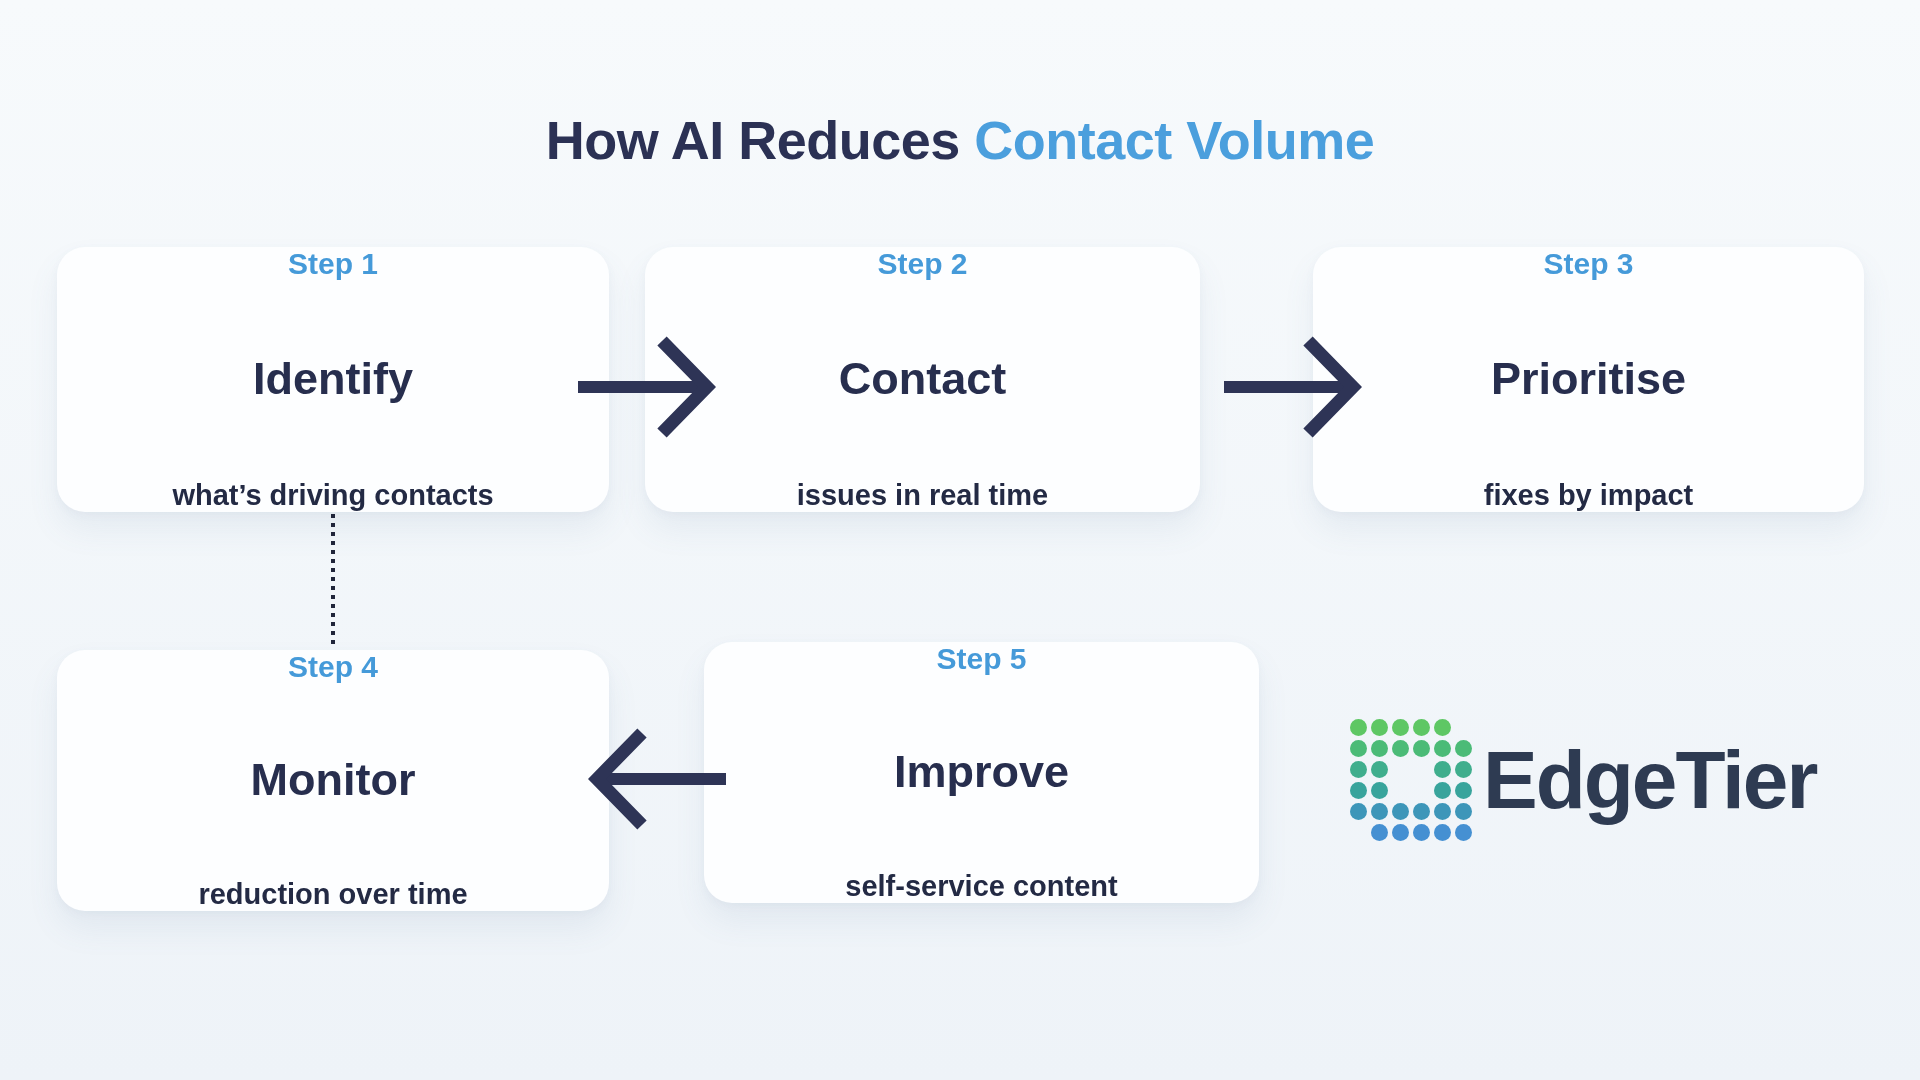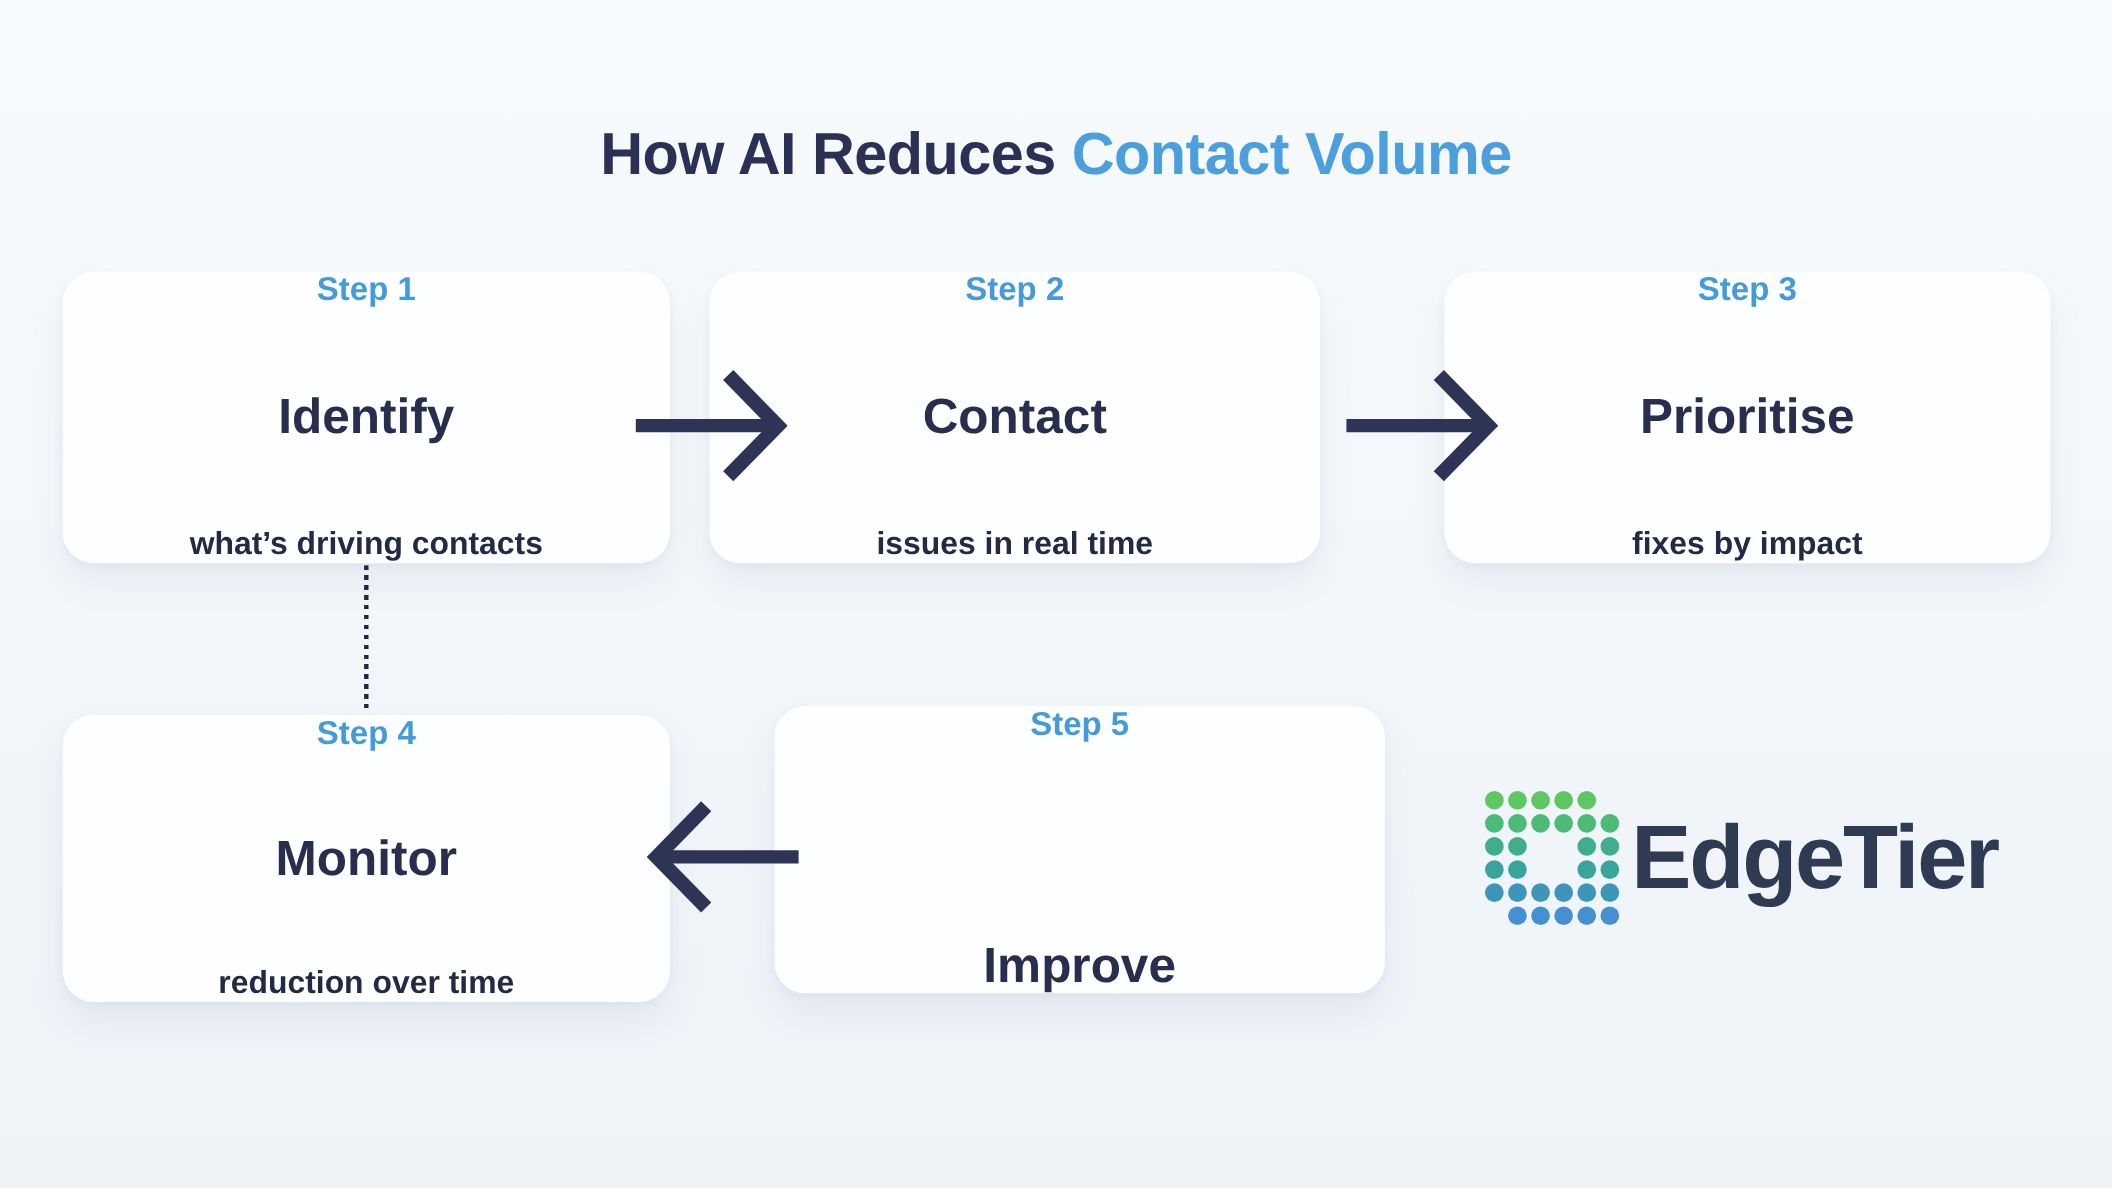--- a/index.html
+++ b/index.html
@@ -86,20 +86,21 @@
 
   <section class="card c4">
     <div class="step-label">Step 4</div>
     <div class="step-title">Monitor</div>
     <div class="step-sub">reduction over time</div>
   </section>
 
   <section class="card c5">
     <div class="step-label">Step 5</div>
     <div class="step-title">Improve</div>
+    <div class="step-sub">self-service content</div>
   </section>
 
   <div class="arrow a1">
     <svg viewBox="0 0 140 110" xmlns="http://www.w3.org/2000/svg">
       <line x1="2" y1="55" x2="124" y2="55" stroke="#2e3456" stroke-width="12"></line>
       <polyline points="86,9 131,55 86,101" fill="none" stroke="#2e3456" stroke-width="13"></polyline>
     </svg>
   </div>
 
   <div class="arrow a2">

